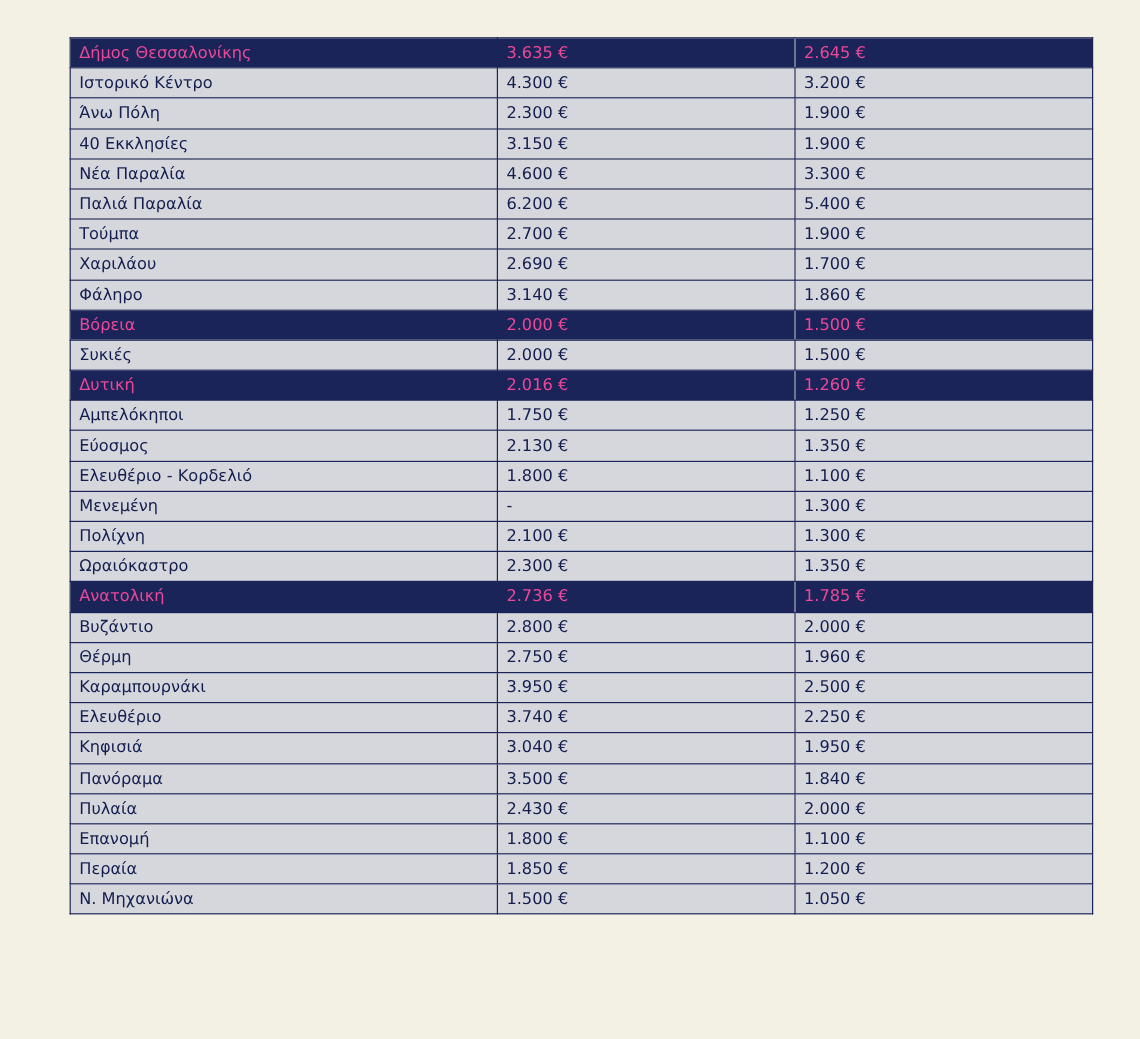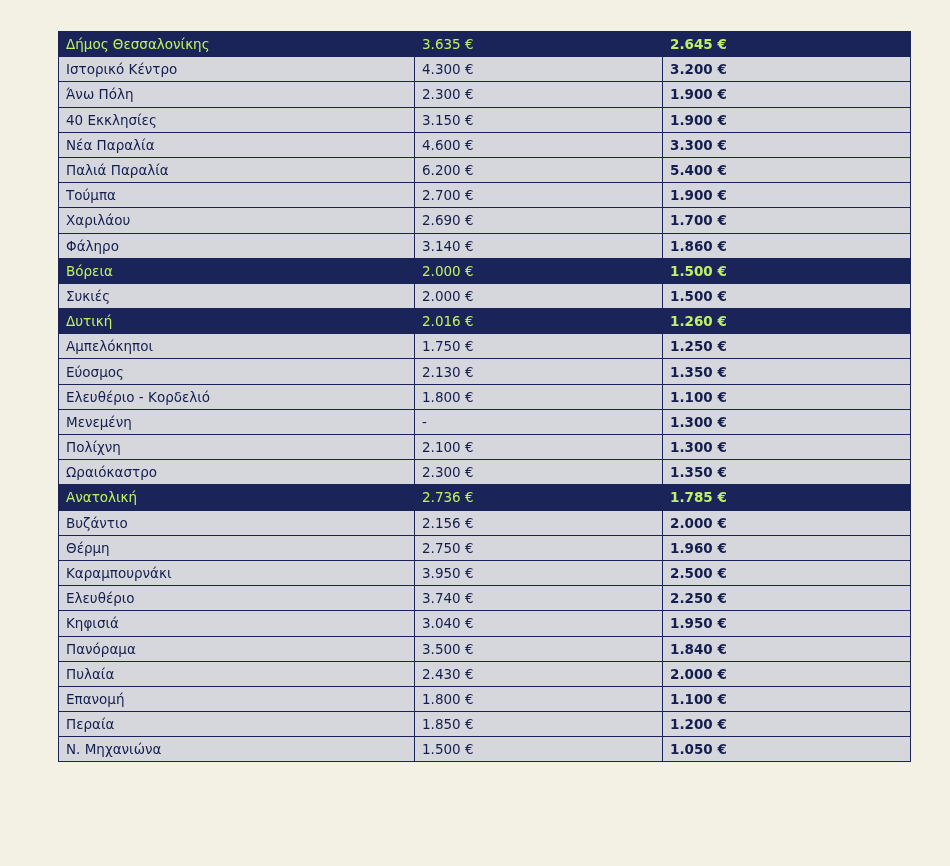--- a/index.html
+++ b/index.html
@@ -29,29 +29,29 @@
     padding: 0 0 0 7px;
     font-size: 13.5px;
     line-height: 24px;
     color: #141e4e;
     border: 1px solid #1b2458;
     white-space: nowrap;
     overflow: hidden;
   }
   .col-a { width: 348px; }
   .col-b { width: 240px; }
-  .col-c { width: 240px; font-weight: bold; }
+  .col-c { width: 240px; }
 
   tr.row-light td {
     background: #d6d7dd;
     color: #141e4e;
   }
   tr.row-dark td {
     background: #1b2458;
-    color: #bef264;
+    color: #ec4899;
     border-color: #1b2458;
   }
   tr.row-dark td.col-a { font-weight: normal; }
 </style>
 </head>
 <body>
 
 <div class="table-wrap">
   <table class="price-table">
     <tbody>
@@ -145,21 +145,21 @@
           <td class="col-b">2.300 €</td>
           <td class="col-c">1.350 €</td>
         </tr>
         <tr class="row-dark">
           <td class="col-a">Ανατολική</td>
           <td class="col-b">2.736 €</td>
           <td class="col-c">1.785 €</td>
         </tr>
         <tr class="row-light">
           <td class="col-a">Βυζάντιο</td>
-          <td class="col-b">2.156 €</td>
+          <td class="col-b">2.800 €</td>
           <td class="col-c">2.000 €</td>
         </tr>
         <tr class="row-light">
           <td class="col-a">Θέρμη</td>
           <td class="col-b">2.750 €</td>
           <td class="col-c">1.960 €</td>
         </tr>
         <tr class="row-light">
           <td class="col-a">Καραμπουρνάκι</td>
           <td class="col-b">3.950 €</td>

